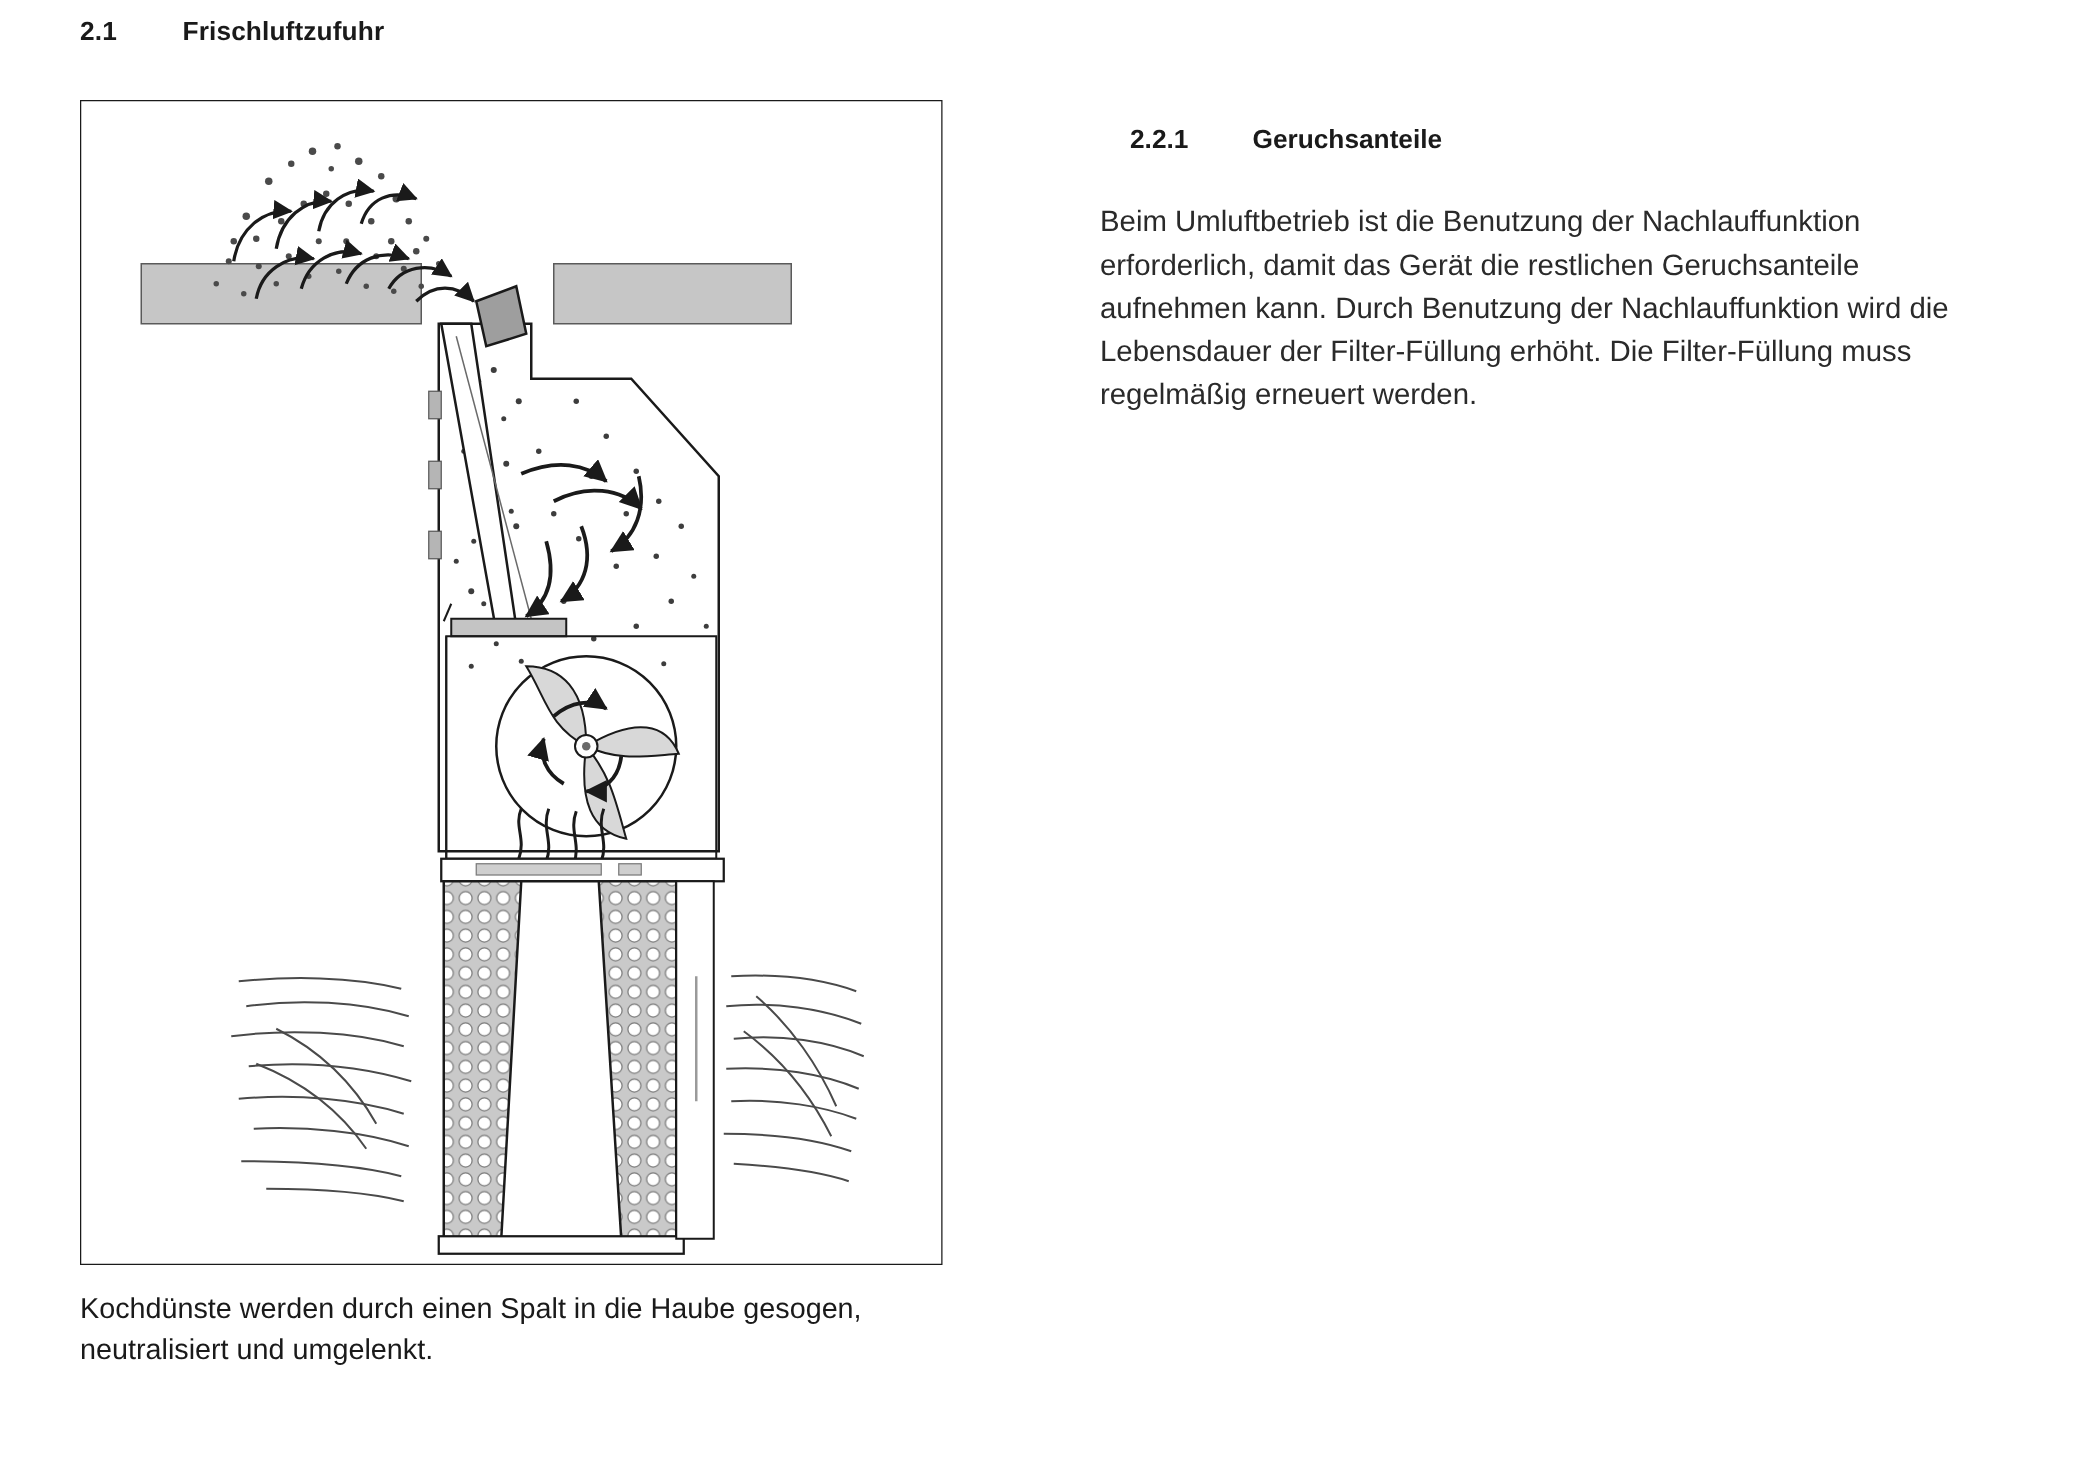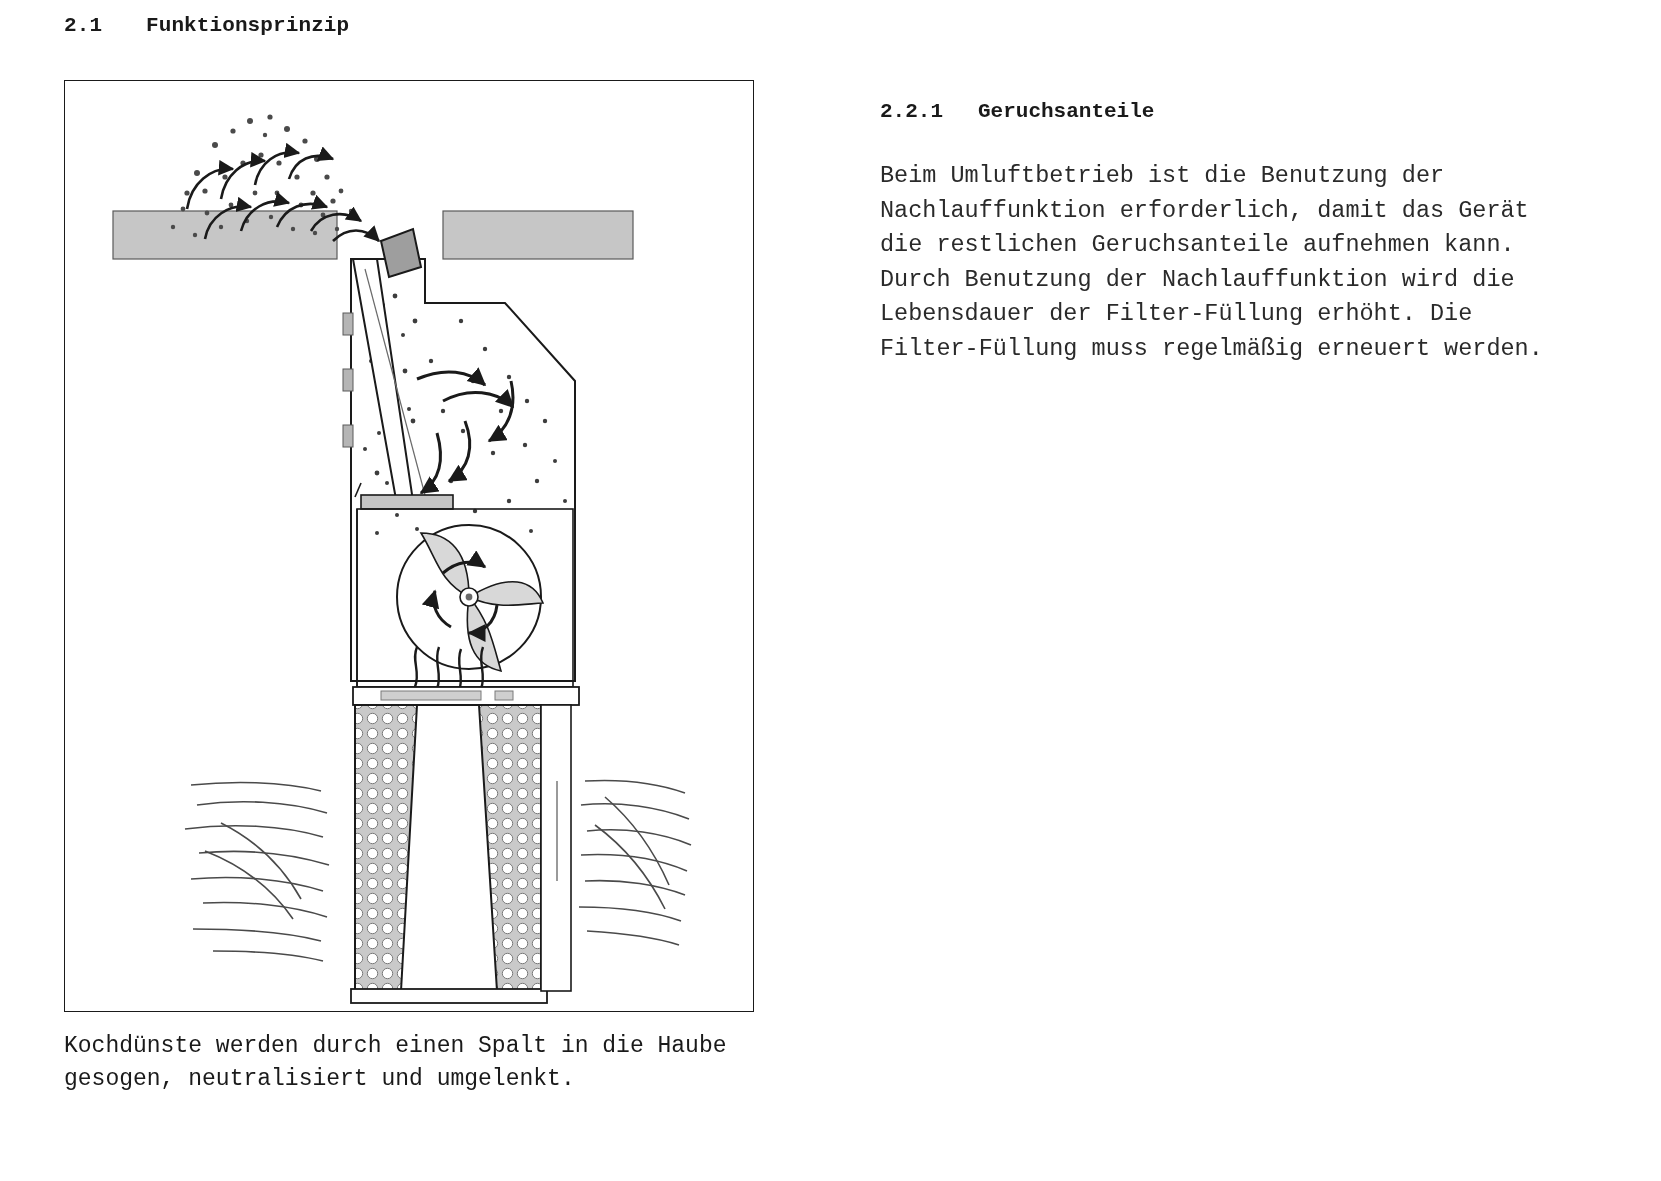--- a/index.html
+++ b/index.html
@@ -10,21 +10,20 @@
     height: 1181px;
     background: #ffffff;
     font-family: "Liberation Sans", sans-serif;
     color: #1a1a1a;
   }
   .page {
     position: relative;
     width: 1661px;
     height: 1181px;
     overflow: hidden;
-    font-family: Liberation Mono, monospace;
   }
 
   
   .left-col {
     position: absolute;
     left: 64px;
     top: 0;
     width: 700px;
   }
   .section-heading {
@@ -70,39 +69,40 @@
   .sub-heading {
     display: flex;
     align-items: baseline;
     font-weight: bold;
     font-size: 21px;
     margin-bottom: 36px;
   }
   .sub-heading .num {
     width: 98px;
     flex: 0 0 98px;
+    margin-left: 24px;
   }
   .body-par {
     font-size: 23.5px;
     line-height: 1.47;
     color: #2a2a2a;
     margin: 0 0 34px 0;
     max-width: 700px;
   }
 </style>
 </head>
 <body>
 
 <div class="page">
 
   <div class="left-col">
 
     <div class="section-heading">
       <span class="num">2.1</span>
-      <span>Funktionsprinzip</span>
+      <span>Frischluftzufuhr</span>
     </div>
 
     <div class="figure-box">
       <svg width="690" height="932" viewBox="0 0 690 932" xmlns="http://www.w3.org/2000/svg">
         <defs>
           <pattern id="perf" width="15" height="15" patternUnits="userSpaceOnUse">
             <rect width="15" height="15" fill="#c9c9c9"></rect>
             <circle cx="7.5" cy="7.5" r="5.2" fill="#ffffff" stroke="#7a7a7a" stroke-width="1"></circle>
           </pattern>
           <pattern id="dots" width="26" height="26" patternUnits="userSpaceOnUse">

